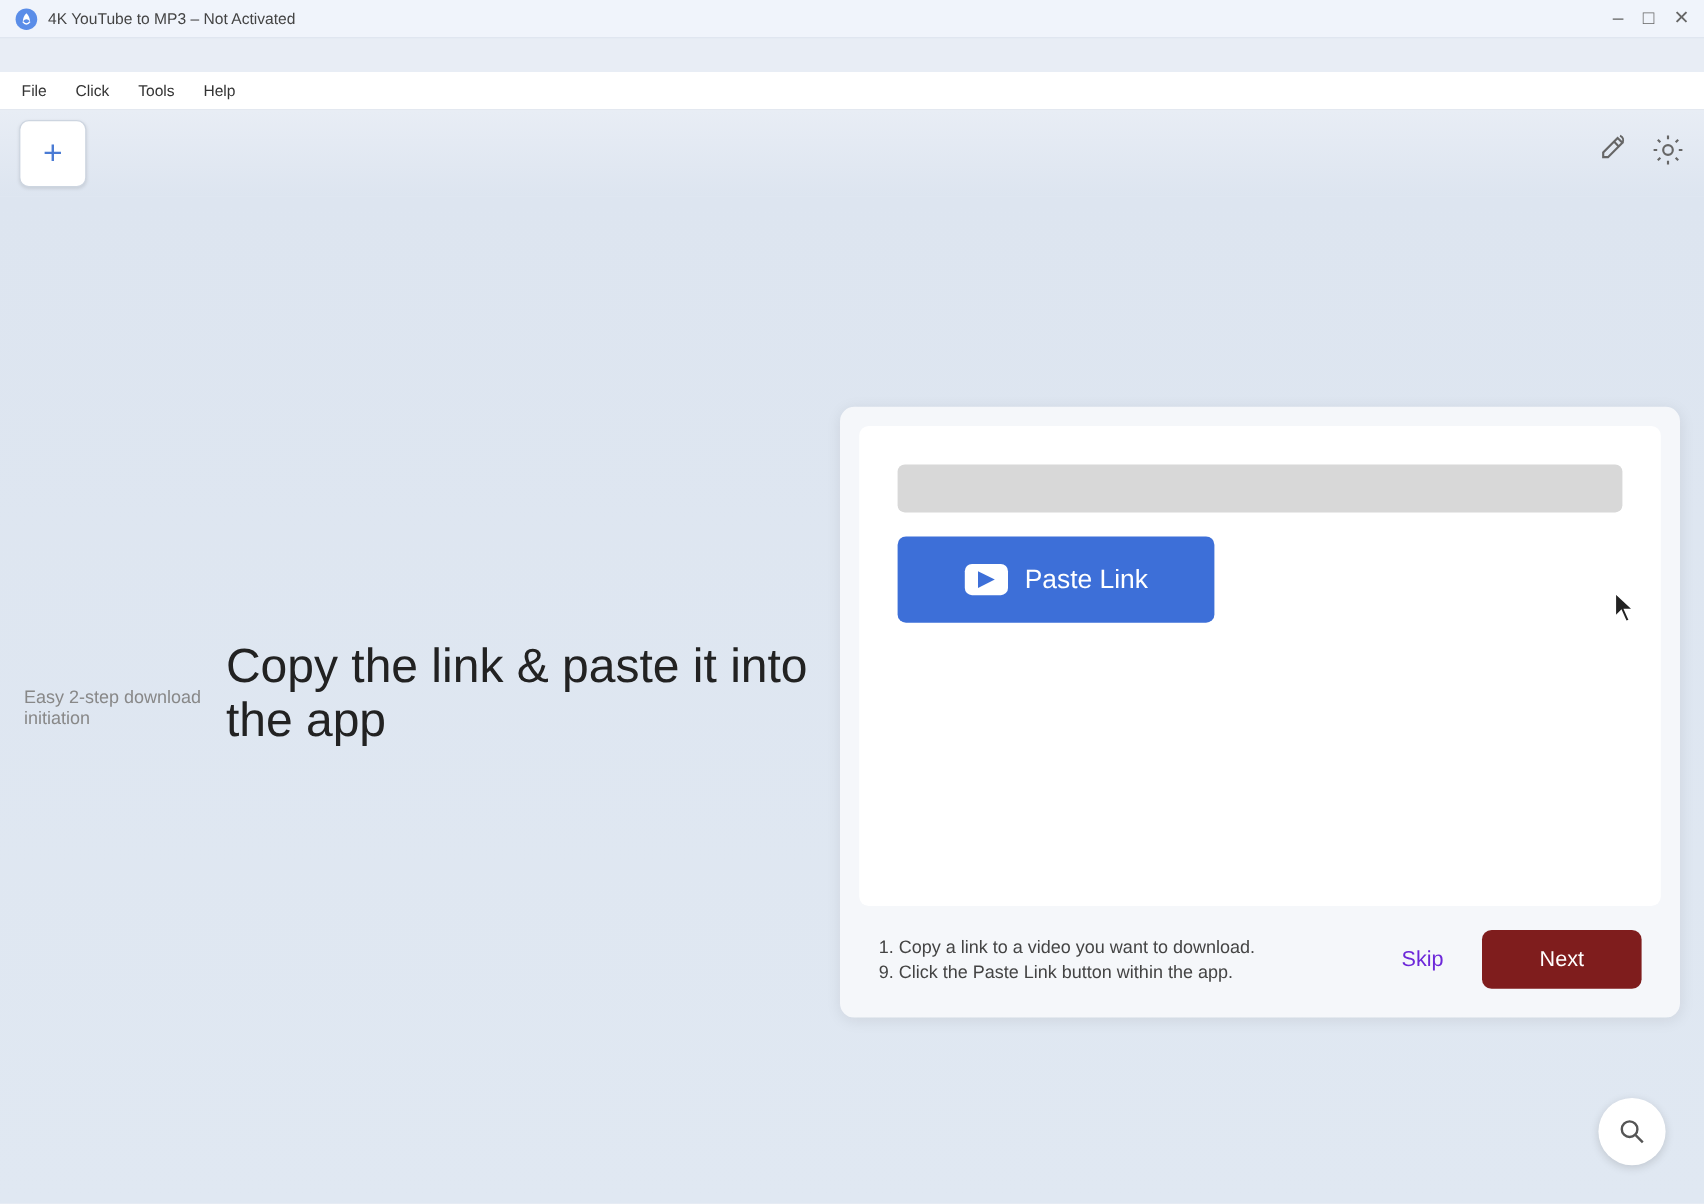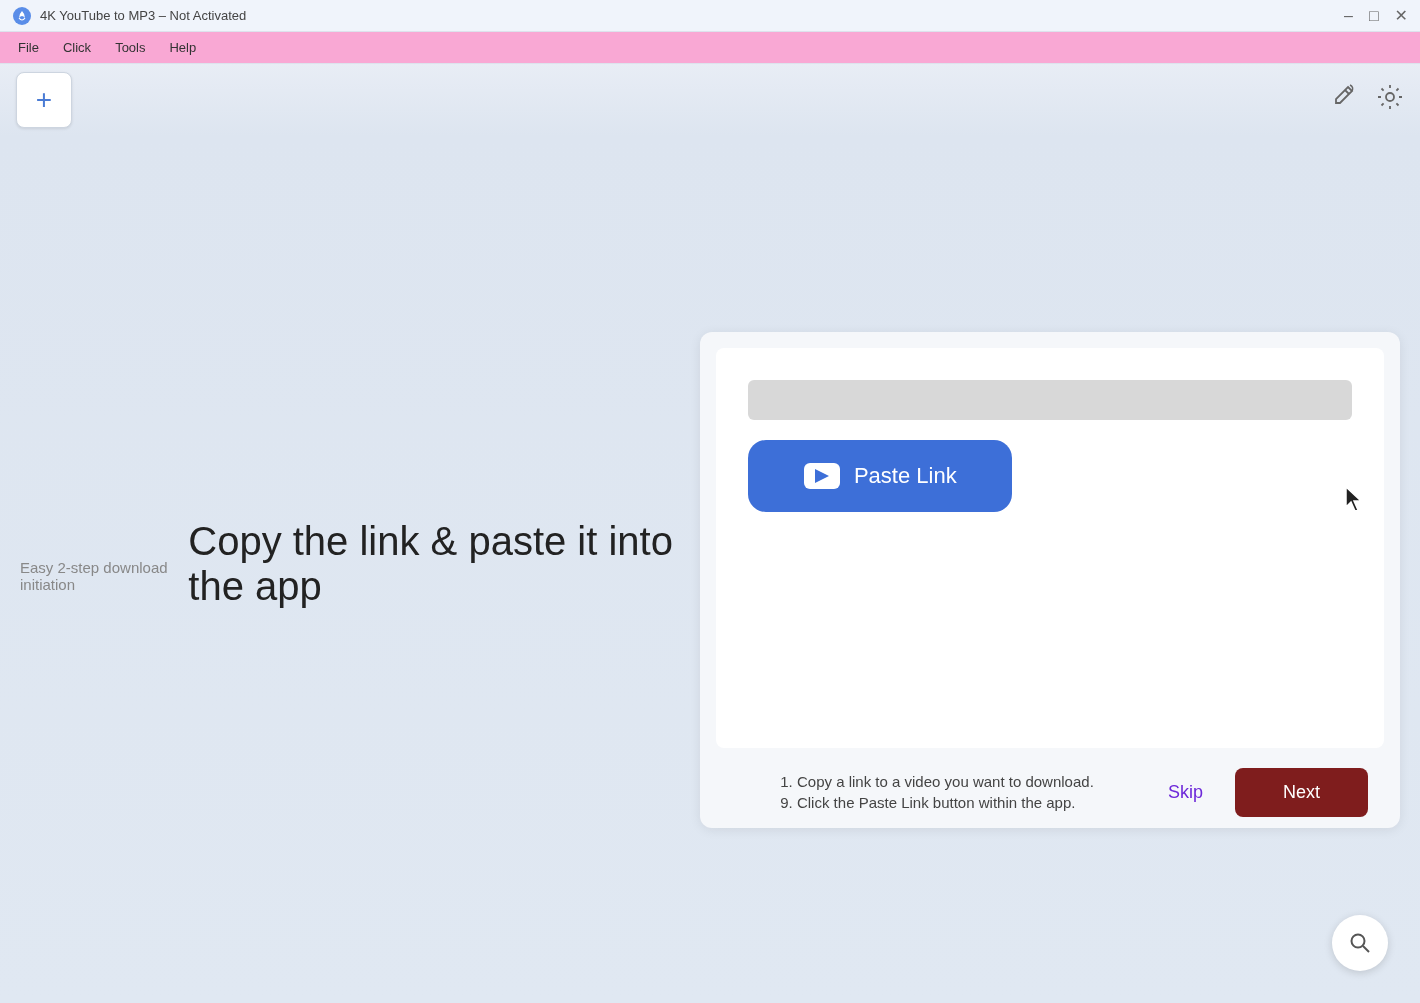--- a/index.html
+++ b/index.html
@@ -47,26 +47,27 @@
       color: #666;
       cursor: pointer;
       background: none;
       border: none;
       line-height: 1;
     }
 
     
     .menubar {
       height: 32px;
-      background: #f9a8d4;
+      background: #ffffff;
       display: flex;
       align-items: center;
       padding: 0 8px;
       gap: 4px;
       border-bottom: 1px solid #dde3ed;
+      margin-top: 28px;
     }
     .menu-item {
       padding: 4px 10px;
       font-size: 13px;
       color: #333;
       cursor: pointer;
       border-radius: 4px;
     }
 
     
@@ -157,21 +158,21 @@
       background: #d8d8d8;
       border-radius: 6px;
       width: 100%;
     }
 
     
     .paste-link-btn {
       width: 264px;
       height: 72px;
       background: #3d6fd8;
-      border-radius: 18px;
+      border-radius: 7px;
       display: flex;
       align-items: center;
       justify-content: center;
       gap: 14px;
       cursor: pointer;
       border: none;
       position: relative;
     }
     .paste-link-btn .yt-icon {
       width: 36px;
@@ -191,25 +192,24 @@
       border-color: transparent transparent transparent #3d6fd8;
     }
     .paste-link-label {
       font-size: 22px;
       color: white;
       font-weight: 400;
     }
 
     
     .tutorial-footer {
-      padding: 20px 32px 11px;
+      padding: 20px 32px 24px;
       display: flex;
       align-items: center;
       justify-content: space-between;
-      margin-left: 48px;
     }
     .tutorial-instructions {
       display: flex;
       flex-direction: column;
       gap: 4px;
     }
     .instruction-line {
       font-size: 15px;
       color: #444;
     }

